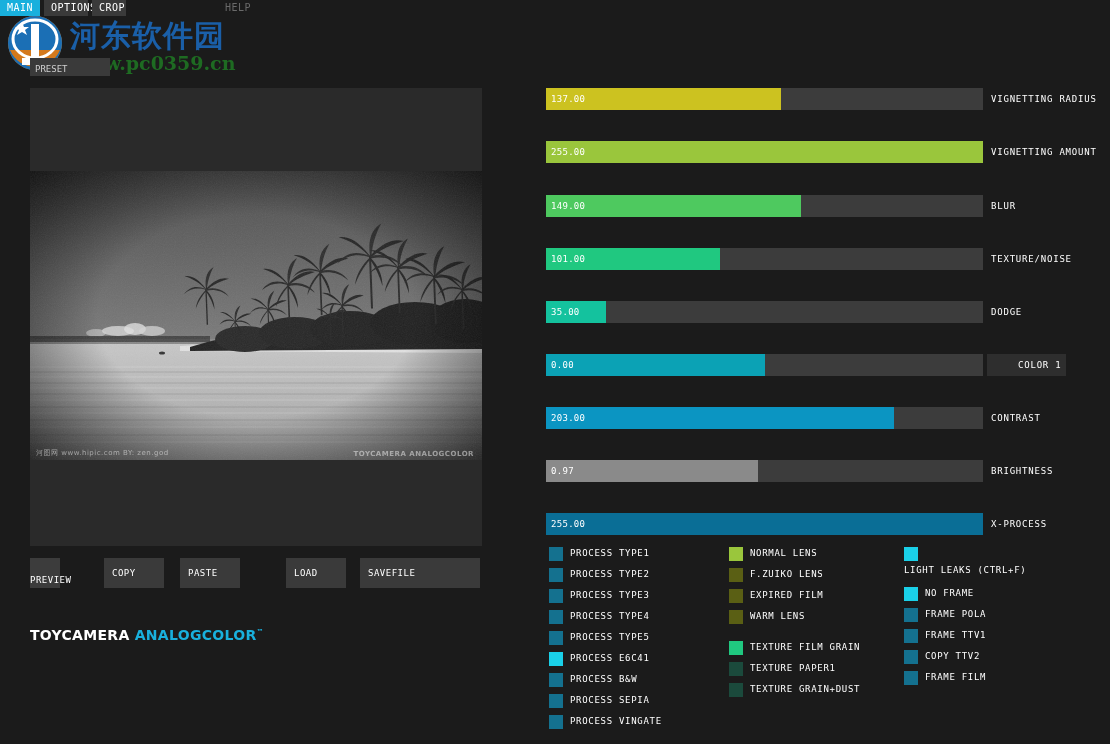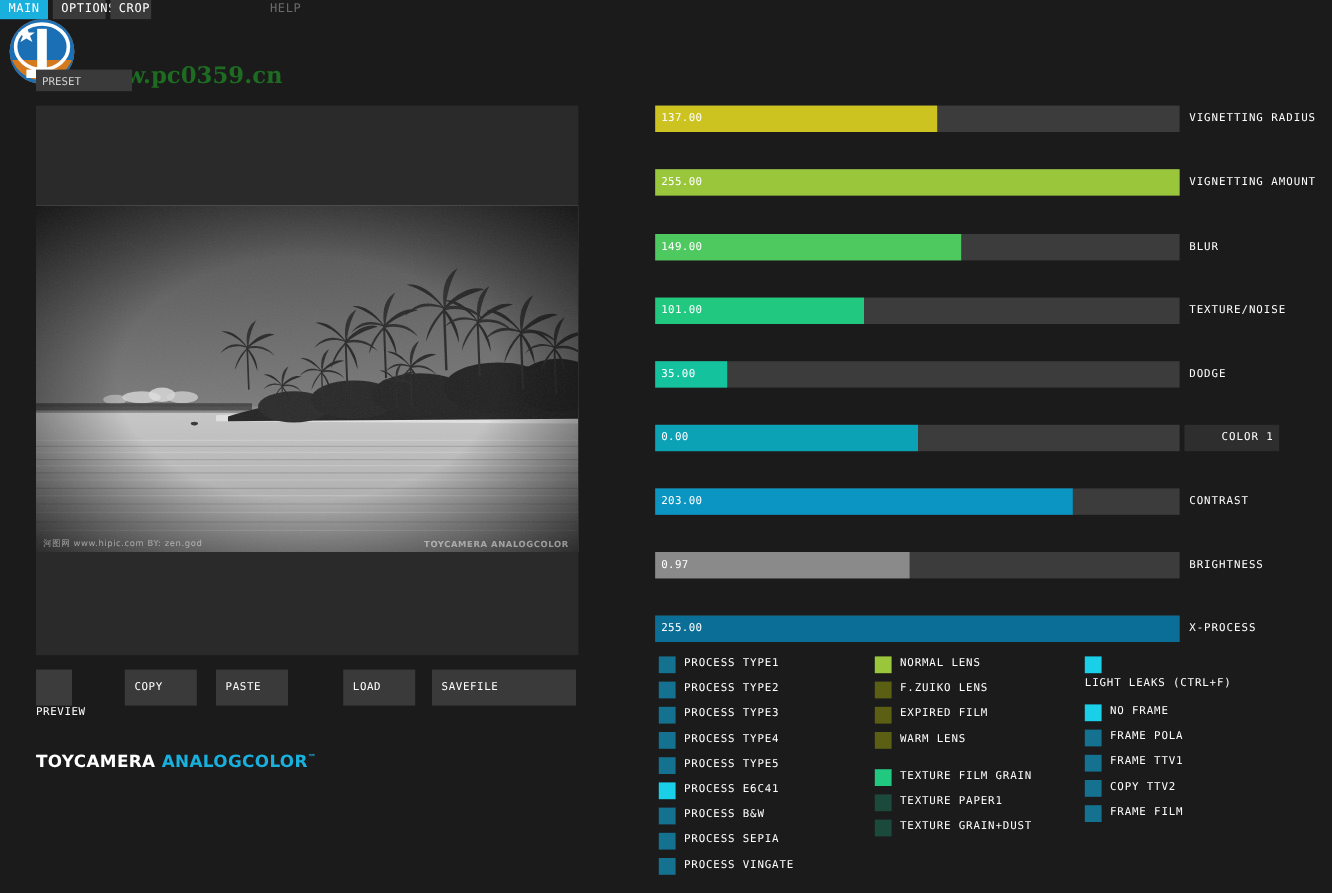--- a/index.html
+++ b/index.html
@@ -117,21 +117,21 @@
 
   
   #thumb-btn {
     position: absolute;
     left: 30px; top: 558px;
     width: 30px; height: 30px;
     background: #3c3c3c;
   }
   #thumb-label {
     position: absolute;
-    left: 30px; top: 589px;
+    left: 30px; top: 575px;
     font-size: 9px;
     color: #ffffff;
     letter-spacing: 0.5px;
   }
   .act-btn {
     position: absolute;
     top: 558px;
     height: 30px;
     background: #3a3a3a;
     color: #ffffff;
@@ -215,20 +215,21 @@
 <div id="watermark">
   <svg id="wm-logo" viewBox="0 0 58 58">
     <circle cx="29" cy="29" r="27" fill="#d4791c"></circle>
     <path d="M2 29a27 27 0 0 1 54 0a27 27 0 0 1 -54 0z" fill="#1b6fb5"></path>
     <path d="M4 36a27 27 0 0 0 50 0z" fill="#d4791c"></path>
     <ellipse cx="29" cy="25" rx="22" ry="19" fill="none" stroke="#ffffff" stroke-width="3"></ellipse>
     <rect x="25" y="10" width="8" height="40" fill="#ffffff"></rect>
     <rect x="16" y="44" width="26" height="7" fill="#ffffff"></rect>
     <polygon points="16,8 18,13 23,13 19,16 21,21 16,18 11,21 13,16 9,13 14,13" fill="#ffffff"></polygon>
   </svg>
+  <div id="wm-cn">河东软件园</div>
   <div id="wm-url">www.pc0359.cn</div>
 </div>
 
 <div id="preset-btn">PRESET</div>
 
 <div id="preview-frame">
   <div id="photo">
     <svg width="452" height="289" viewBox="0 0 452 289">
       <defs>
         <linearGradient id="sky" x1="0" y1="0" x2="0" y2="1">

